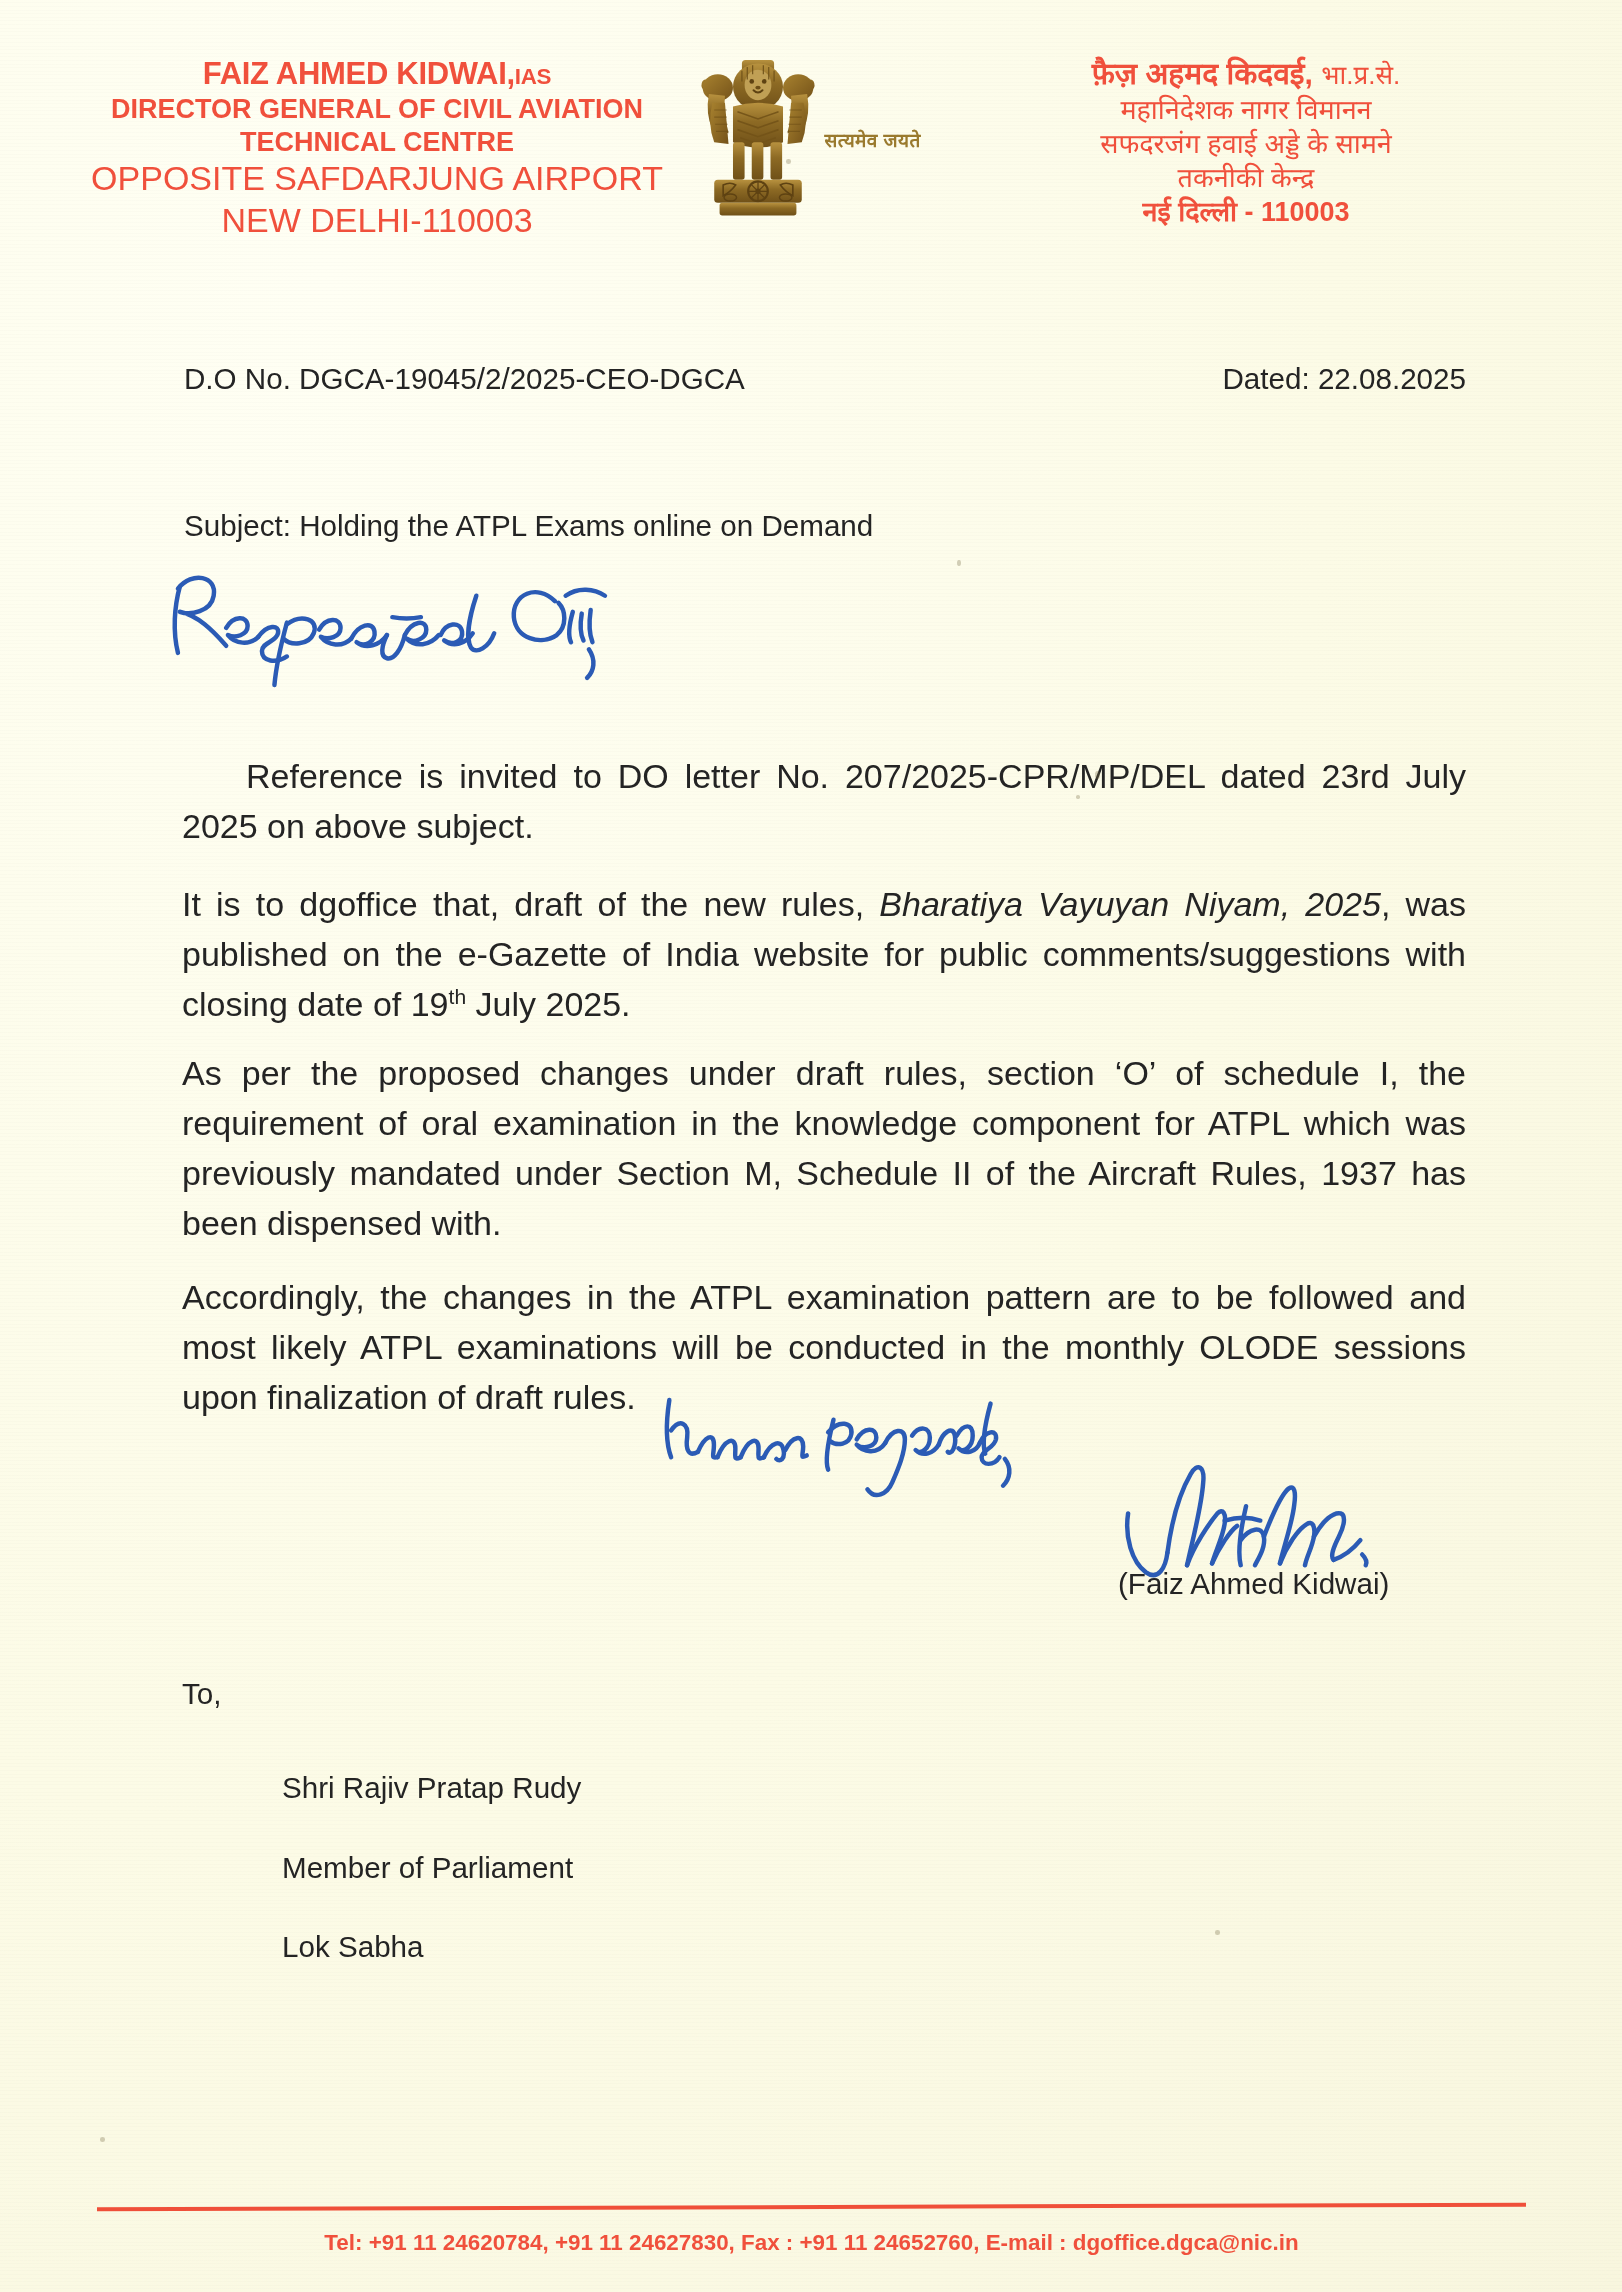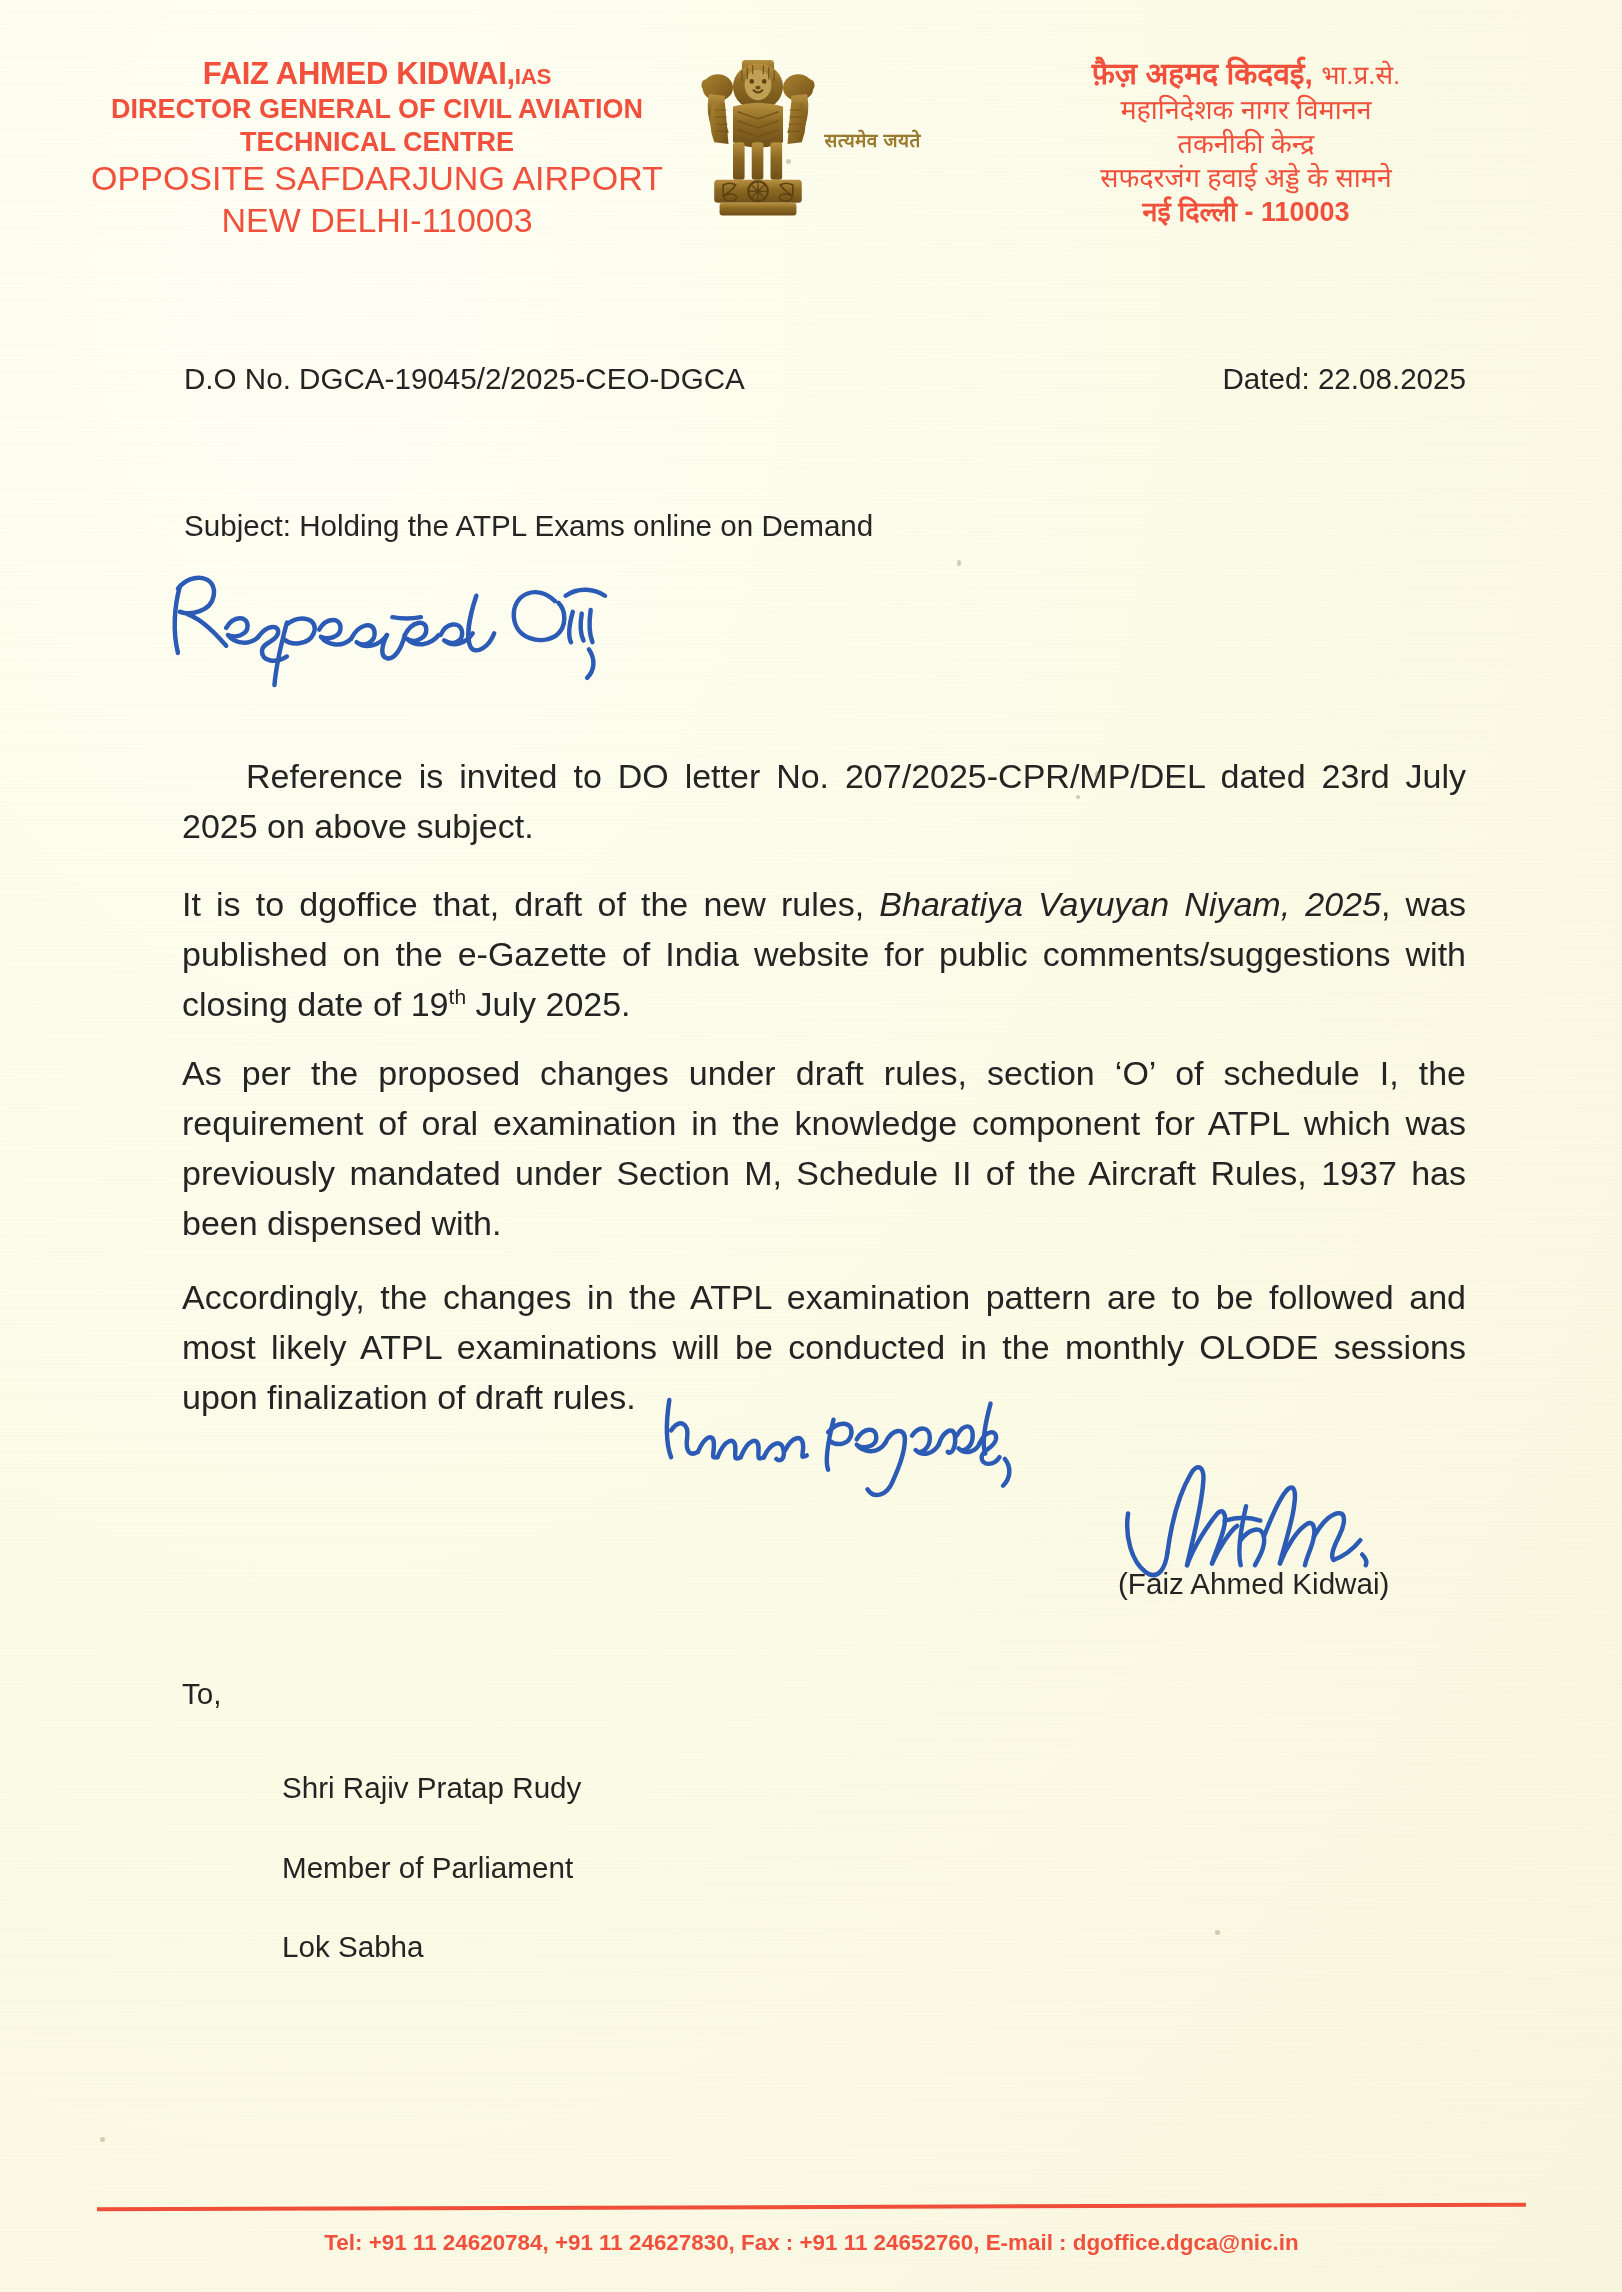--- a/index.html
+++ b/index.html
@@ -313,22 +313,22 @@
         </svg>
         <div class="emblem-motto">सत्यमेव जयते</div>
       </div>
     </div>
 
     <div class="lh-col lh-right">
       <div class="lh-hname">
         <span>फ़ैज़ अहमद किदवई,</span> <span class="abbr">भा.प्र.से.</span>
       </div>
       <div class="lh-hline">महानिदेशक नागर विमानन</div>
+      <div class="lh-hline">सफदरजंग हवाई अड्डे के सामने</div>
       <div class="lh-hline">तकनीकी केन्द्र</div>
-      <div class="lh-hline">सफदरजंग हवाई अड्डे के सामने</div>
       <div class="lh-hline b">नई दिल्ली - 110003</div>
     </div>
   </div>
 
   <div class="refline">
     <span>D.O No. DGCA-19045/2/2025-CEO-DGCA</span>
     <span>Dated: 22.08.2025</span>
   </div>
 
   <div class="subject">Subject: Holding the ATPL Exams online on Demand</div>

